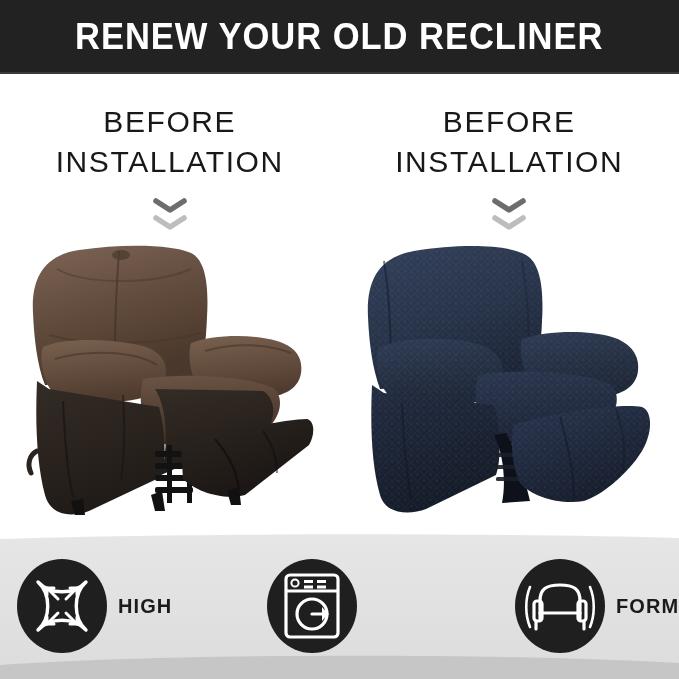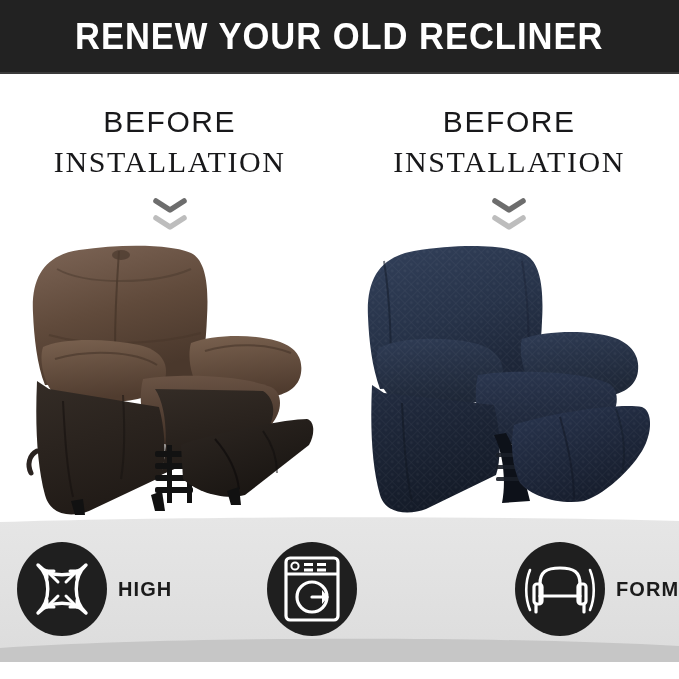--- a/index.html
+++ b/index.html
@@ -41,36 +41,36 @@
   .col-heading{
     position:absolute;top:28px;left:0;width:100%;
     text-align:center;
     color:#18181a;
     font-size:30px;
     font-weight:400;
     letter-spacing:1.6px;
     line-height:1.33;
     white-space:nowrap;
   }
-  .col-heading .l2{display:block;font-family:Liberation Serif, serif;}
+  .col-heading .l2{display:block;}
 
   .chev-wrap{
     position:absolute;top:124px;left:0;width:100%;
     display:flex;flex-direction:column;align-items:center;gap:1px;
   }
 
   
   .chair-stage{
     position:absolute;left:0;top:165px;width:100%;height:290px;
   }
   .chair-svg{position:absolute;left:50%;transform:translateX(-50%);top:0;}
 
   
   .footer{
-    position:absolute;left:0;top:516px;width:679px;height:146px;
+    position:absolute;left:0;top:533px;width:679px;height:146px;
     overflow:hidden;
   }
   .footer-bg{position:absolute;inset:0;}
   .features{
     position:absolute;left:0;top:0;width:679px;height:146px;
     display:flex;align-items:center;
     padding:0 16px;box-sizing:border-box;
   }
   .feature{
     display:flex;align-items:center;

